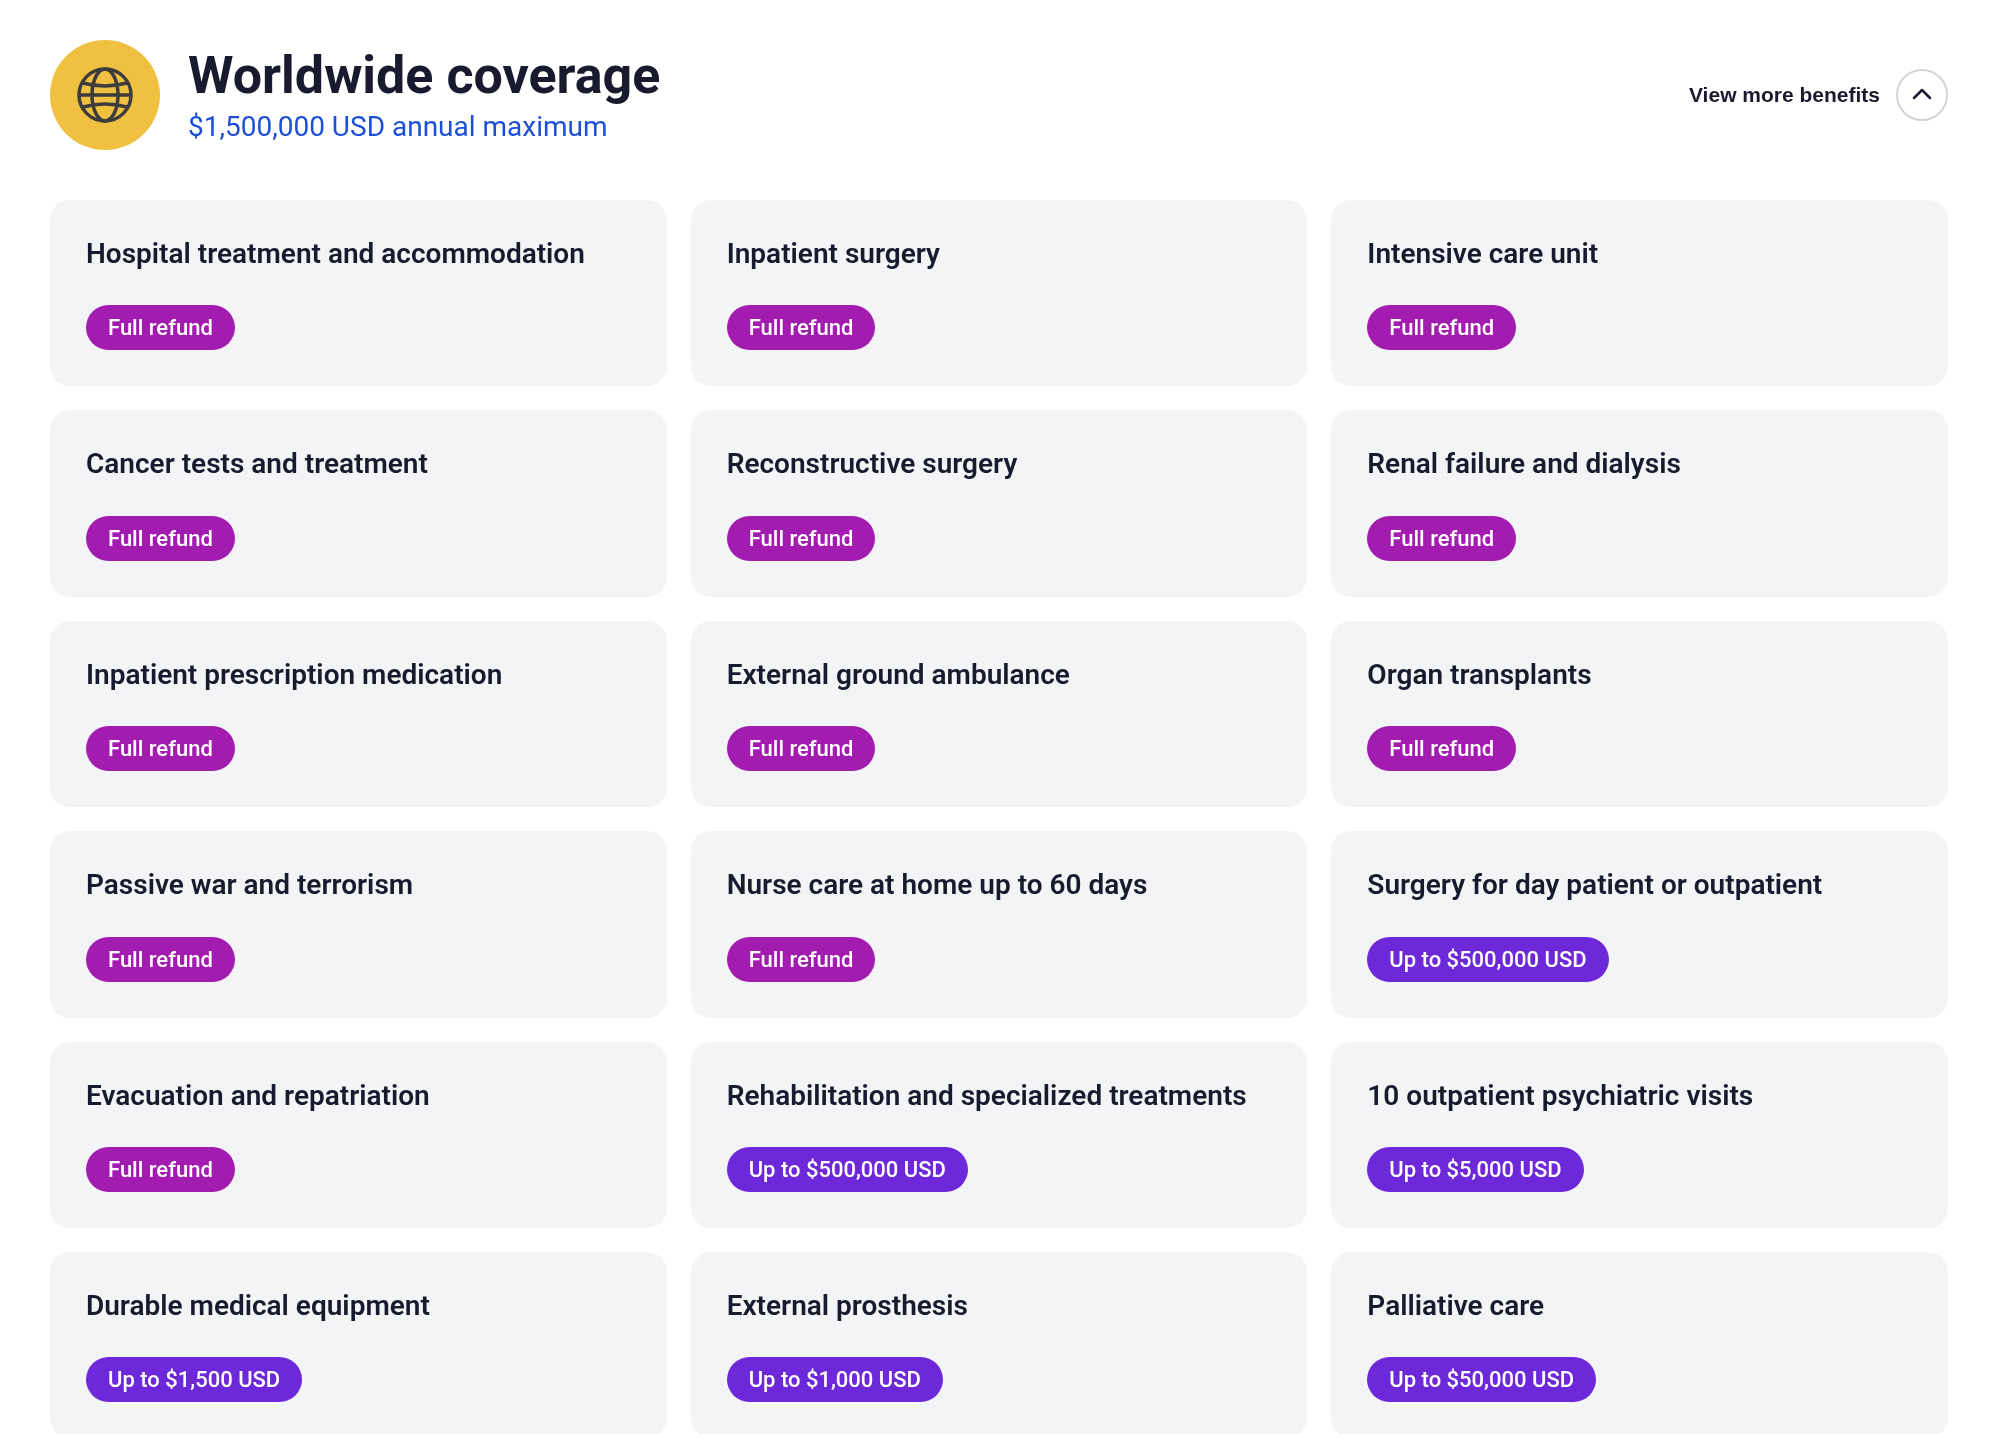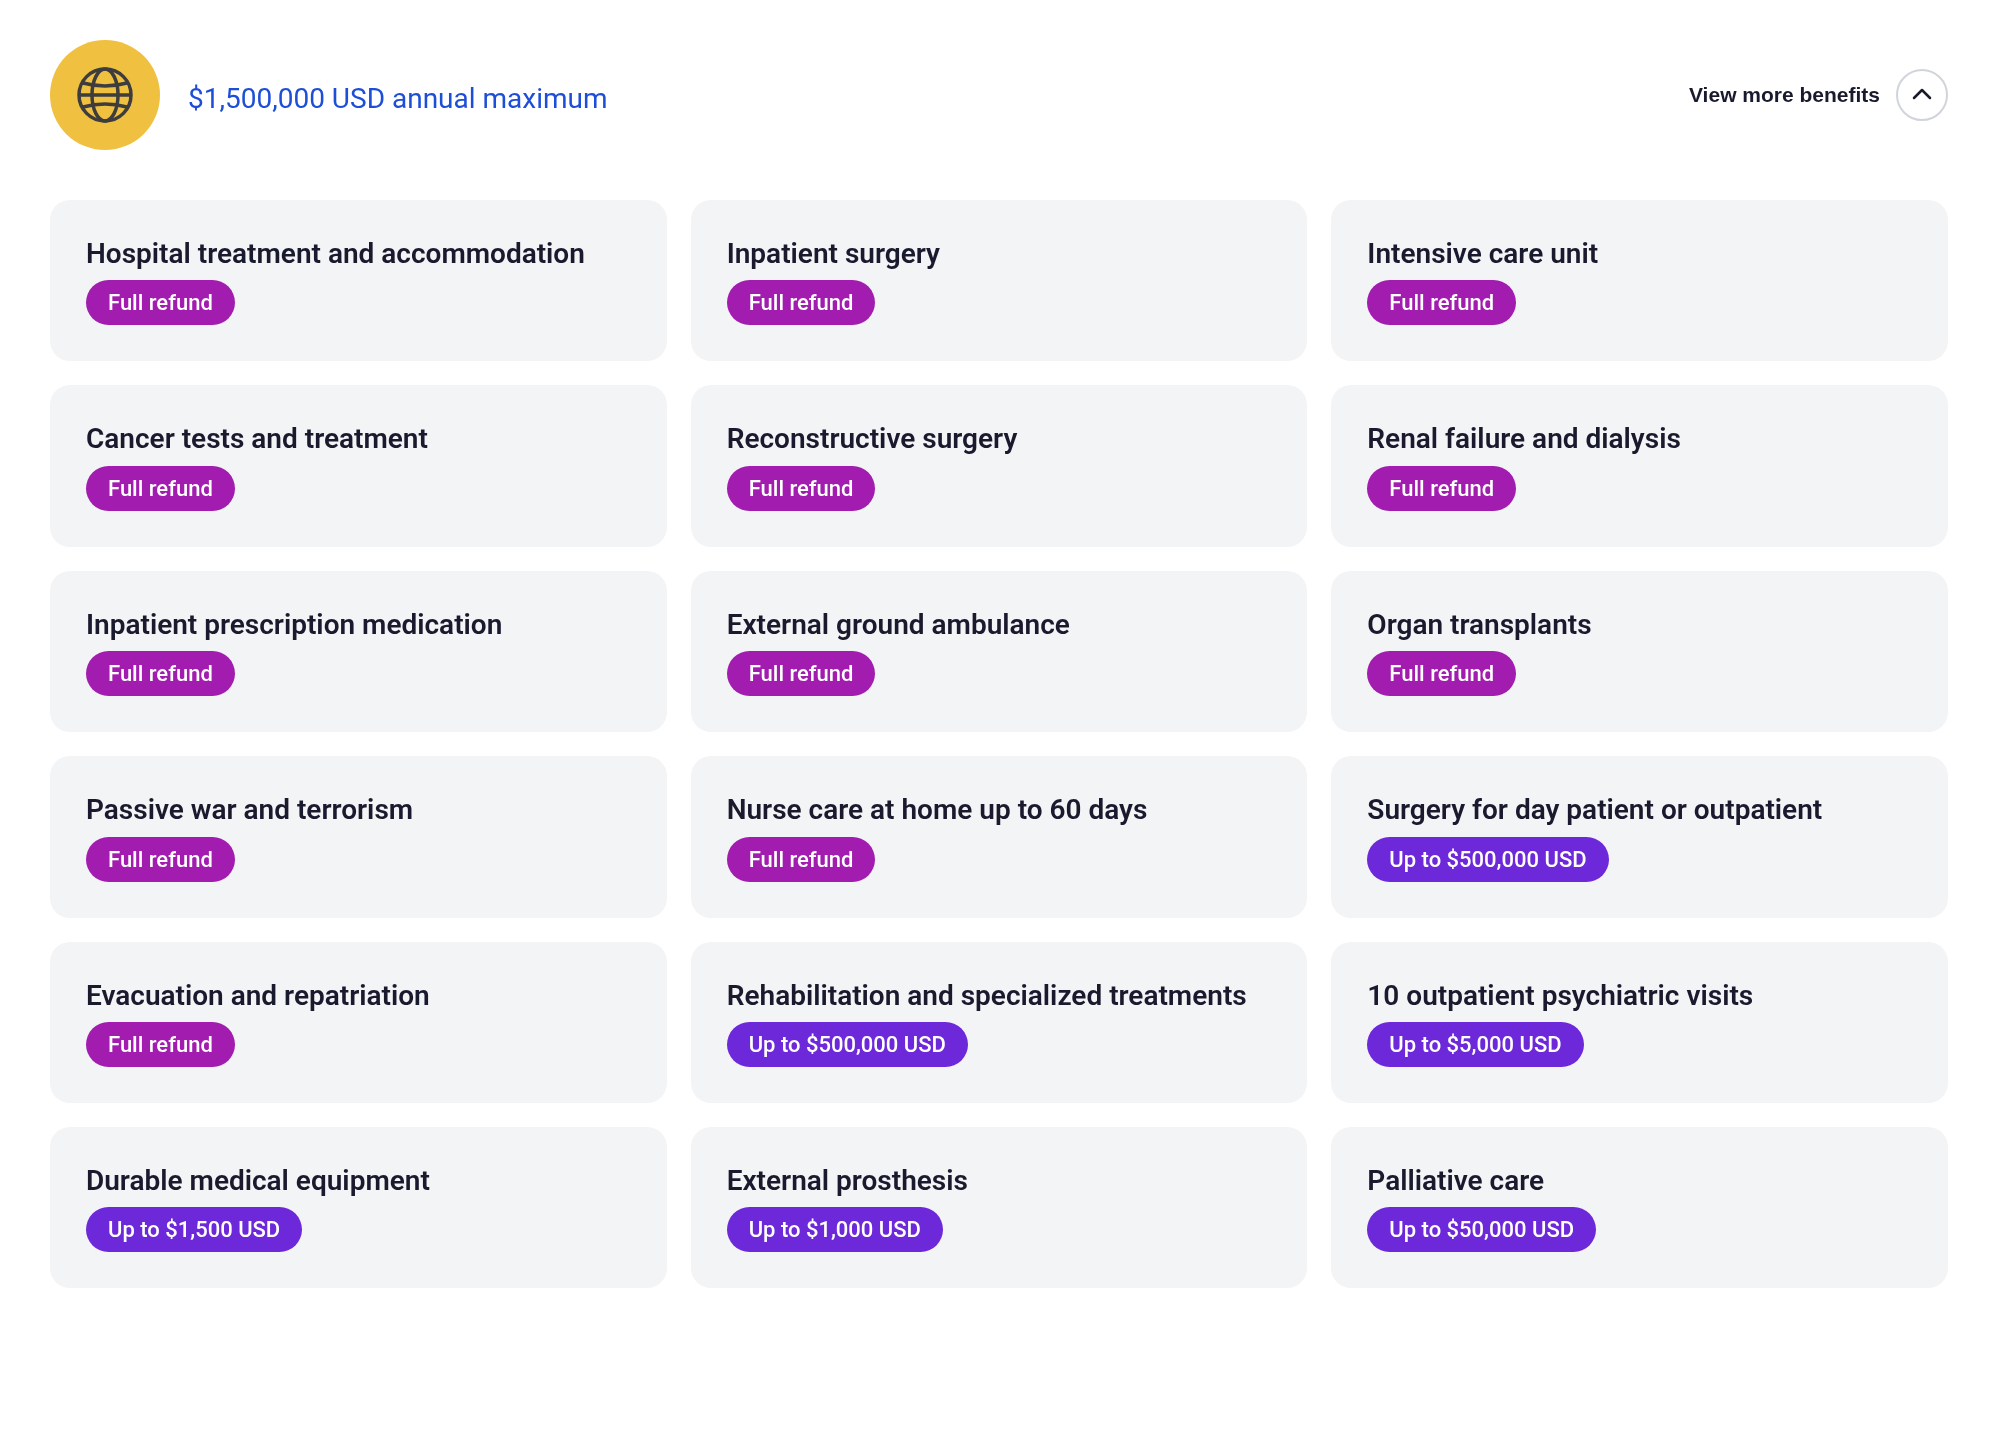--- a/index.html
+++ b/index.html
@@ -94,21 +94,21 @@
       grid-template-columns: repeat(3, 1fr);
       gap: 24px;
     }
 
     .card {
       background: #f3f4f6;
       border-radius: 20px;
       padding: 36px 36px 36px 36px;
       display: flex;
       flex-direction: column;
-      gap: 8px;
+      gap: 33px;
       min-height: 160px;
     }
 
     .card-title {
       font-size: 28px;
       font-weight: 600;
       color: #1a1a2e;
       line-height: 1.3;
     }
 
@@ -139,20 +139,21 @@
     <div class="globe-icon-wrapper">
       <svg class="globe-svg" viewBox="0 0 64 64" fill="none" xmlns="http://www.w3.org/2000/svg">
         <circle cx="32" cy="32" r="26" stroke="#3d3d3d" stroke-width="3.5" fill="none"></circle>
         <ellipse cx="32" cy="32" rx="13" ry="26" stroke="#3d3d3d" stroke-width="3.5" fill="none"></ellipse>
         <line x1="6" y1="32" x2="58" y2="32" stroke="#3d3d3d" stroke-width="3.5"></line>
         <path d="M10 20 Q32 26 54 20" stroke="#3d3d3d" stroke-width="3.5" fill="none"></path>
         <path d="M10 44 Q32 38 54 44" stroke="#3d3d3d" stroke-width="3.5" fill="none"></path>
       </svg>
     </div>
     <div class="header-text">
+      <h1>Worldwide coverage</h1>
       <p>$1,500,000 USD annual maximum</p>
     </div>
   </div>
   <div class="header-right">
     <button class="view-more-btn">View more benefits</button>
     <button class="chevron-btn">
       <svg width="24" height="24" viewBox="0 0 24 24" fill="none" xmlns="http://www.w3.org/2000/svg">
         <polyline points="4 15 12 7 20 15" stroke="#1a1a2e" stroke-width="2.5" stroke-linecap="round" stroke-linejoin="round"></polyline>
       </svg>
     </button>

